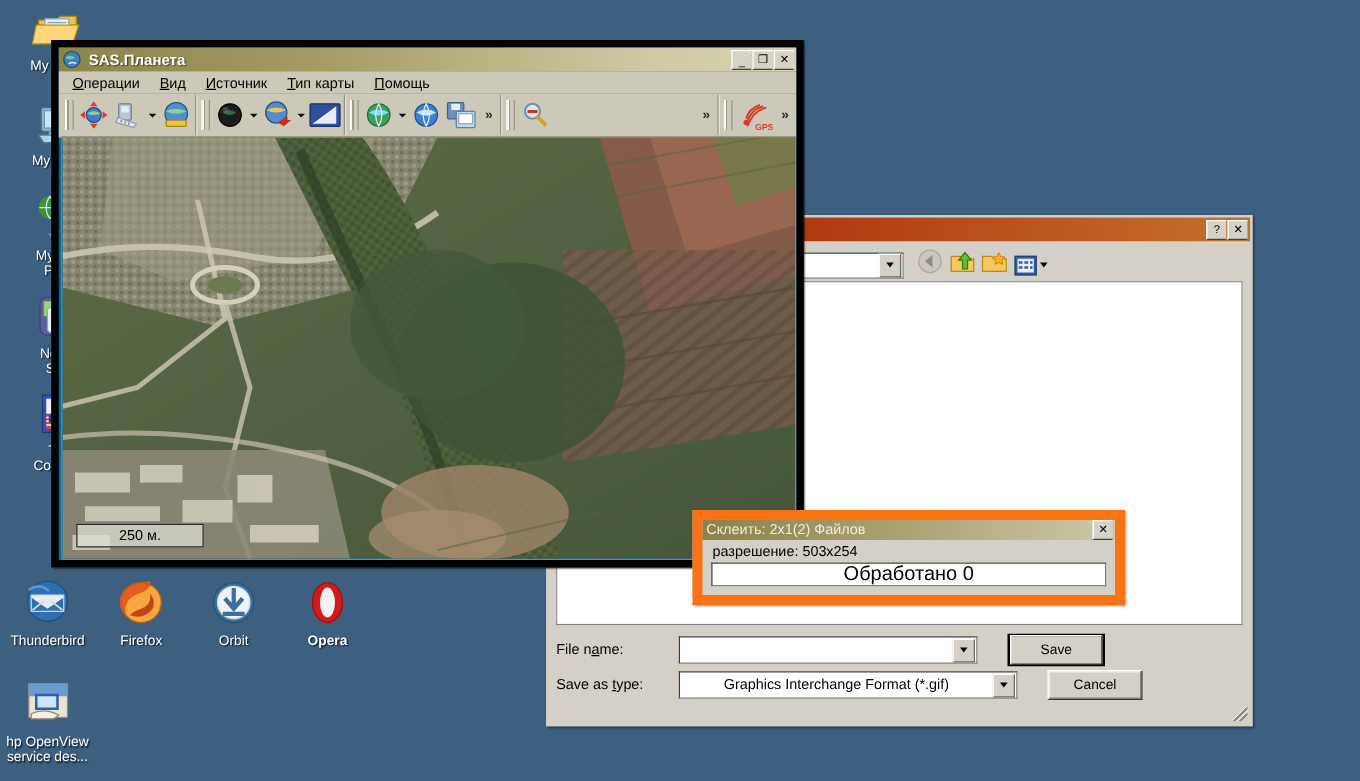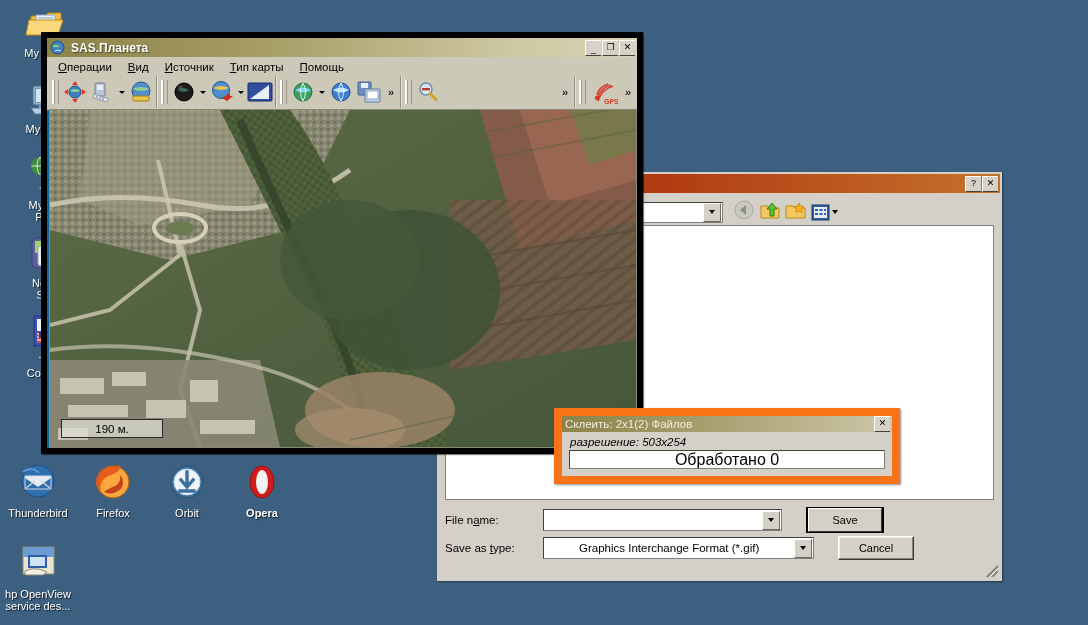--- a/index.html
+++ b/index.html
@@ -104,21 +104,21 @@
   #grip2:after{content:"";position:absolute;inset:0;
          background:
            linear-gradient(135deg,transparent 50%,#85817a 50% 60%,transparent 60%),
            linear-gradient(135deg,transparent 70%,#85817a 70% 80%,transparent 80%);}
 
   
   #progdlg{left:554px;top:408px;width:330px;height:60px;background:#d4d0c8;
            border:8px solid #f97316;box-shadow:1px 1px 2px rgba(0,0,0,.45);}
   #progdlg .tbar{height:16px;background:linear-gradient(to right,#8b8348 0%,#a8a070 45%,#cdc7a8 100%);}
   #progdlg .tt{font-size:11.5px;font-weight:normal;color:#f0ede0;text-shadow:none;}
-  #prgres{font-size:11.5px;color:#000;padding:4px 0 2px 8px;font-style:italic;}
+  #prgres{font-size:11.5px;color:#000;padding:4px 0 2px 8px;}
   #prgbar{margin:0 7px;height:17px;background:#fff;border:1px solid #7f7f7f;
           border-top-color:#46423a;border-left-color:#46423a;
           display:flex;align-items:center;justify-content:center;font-size:16px;color:#000;}
   u{text-decoration:underline;}
 </style>
 </head>
 <body>
 
 <div id="desktop">
 
@@ -561,21 +561,21 @@
       <ellipse cx="300" cy="320" rx="55" ry="22" fill="#a88e70" opacity=".7"></ellipse>
 
       <ellipse cx="360" cy="180" rx="90" ry="80" fill="#3f5236" opacity=".85"></ellipse>
       <ellipse cx="300" cy="150" rx="70" ry="60" fill="#44583a" opacity=".8"></ellipse>
 
       <g stroke="#53643f" stroke-width="1.5" opacity=".5">
         <path d="M420 25 L586 -5 M430 50 L586 20 M300 330 L430 300"></path>
       </g>
     </svg>
     <div id="scalebar">
-      <span>190 м.</span>
+      <span>250 м.</span>
     </div>
 
     
     <div id="minimap">
       <div id="mmtabs">
         <span class="mmbtn">
           <svg width="13" height="13" viewBox="0 0 13 13">
               <circle cx="6.5" cy="6.5" r="6" fill="#d6e8c8" stroke="#8f9e86"></circle>
           <path d="M6.5 3 v7 M3 6.5 h7" stroke="#2f8f2f" stroke-width="2"></path>
             </svg>

